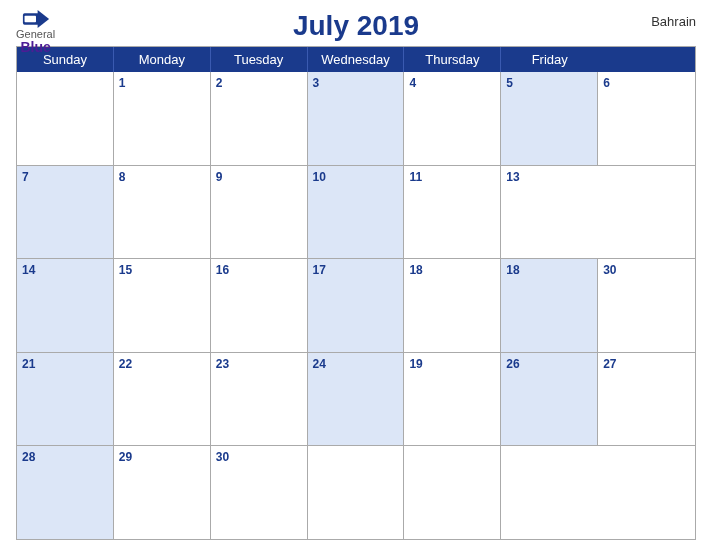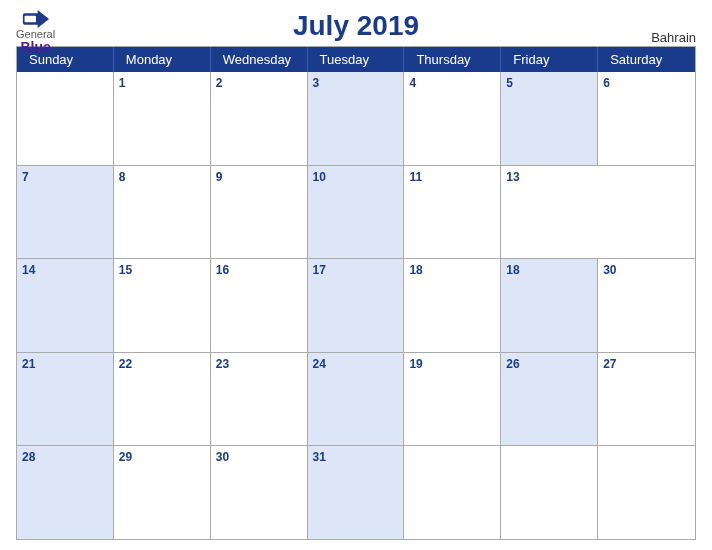--- a/index.html
+++ b/index.html
@@ -51,38 +51,38 @@
     }
     .title {
       font-size: 28px;
       color: #1a3a8c;
       font-weight: bold;
       text-align: center;
     }
     .country {
       position: absolute;
       right: 0;
-      top: 20px;
+      top: 4px;
       font-size: 13px;
       color: #333;
     }
     .calendar {
       flex: 1;
       display: flex;
       flex-direction: column;
       border: 1px solid #aaa;
     }
     .day-headers {
       display: grid;
       grid-template-columns: repeat(7, 1fr);
       background: #1a3a8c;
     }
     .day-header {
       color: #fff;
-      text-align: left;
+      text-align: center;
       font-size: 13px;
       padding: 5px 12px;
       border-right: 1px solid #3a5ab0;
     }
     .day-header:last-child {
       border-right: none;
     }
     .weeks {
       flex: 1;
       display: flex;
@@ -136,25 +136,24 @@
       <span class="logo-text-blue">Blue</span>
     </div>
     <h1 class="title">July 2019</h1>
     <span class="country">Bahrain</span>
   </div>
 
   <div class="calendar">
     <div class="day-headers">
     <div class="day-header">Sunday</div>
         <div class="day-header">Monday</div>
+        <div class="day-header">Tuesday</div>
         <div class="day-header">Wednesday</div>
-        <div class="day-header">Tuesday</div>
         <div class="day-header">Thursday</div>
         <div class="day-header">Friday</div>
-        <div class="day-header">Saturday</div>
       </div>
     <div class="weeks">
     <div class="week">
           <div class="day-cell empty">
             <span class="day-num"></span>
           </div>
           <div class="day-cell">
             <span class="day-num">1</span>
           </div>
           <div class="day-cell">
@@ -241,23 +240,20 @@
         </div>
         <div class="week">
           <div class="day-cell blue-bg">
             <span class="day-num">28</span>
           </div>
           <div class="day-cell">
             <span class="day-num">29</span>
           </div>
           <div class="day-cell">
             <span class="day-num">30</span>
-          </div>
-          <div class="day-cell blue-bg">
-            <span class="day-num">31</span>
           </div>
           <div class="day-cell empty">
             <span class="day-num"></span>
           </div>
           <div class="day-cell empty">
             <span class="day-num"></span>
           </div>
           <div class="day-cell empty">
             <span class="day-num"></span>
           </div>

